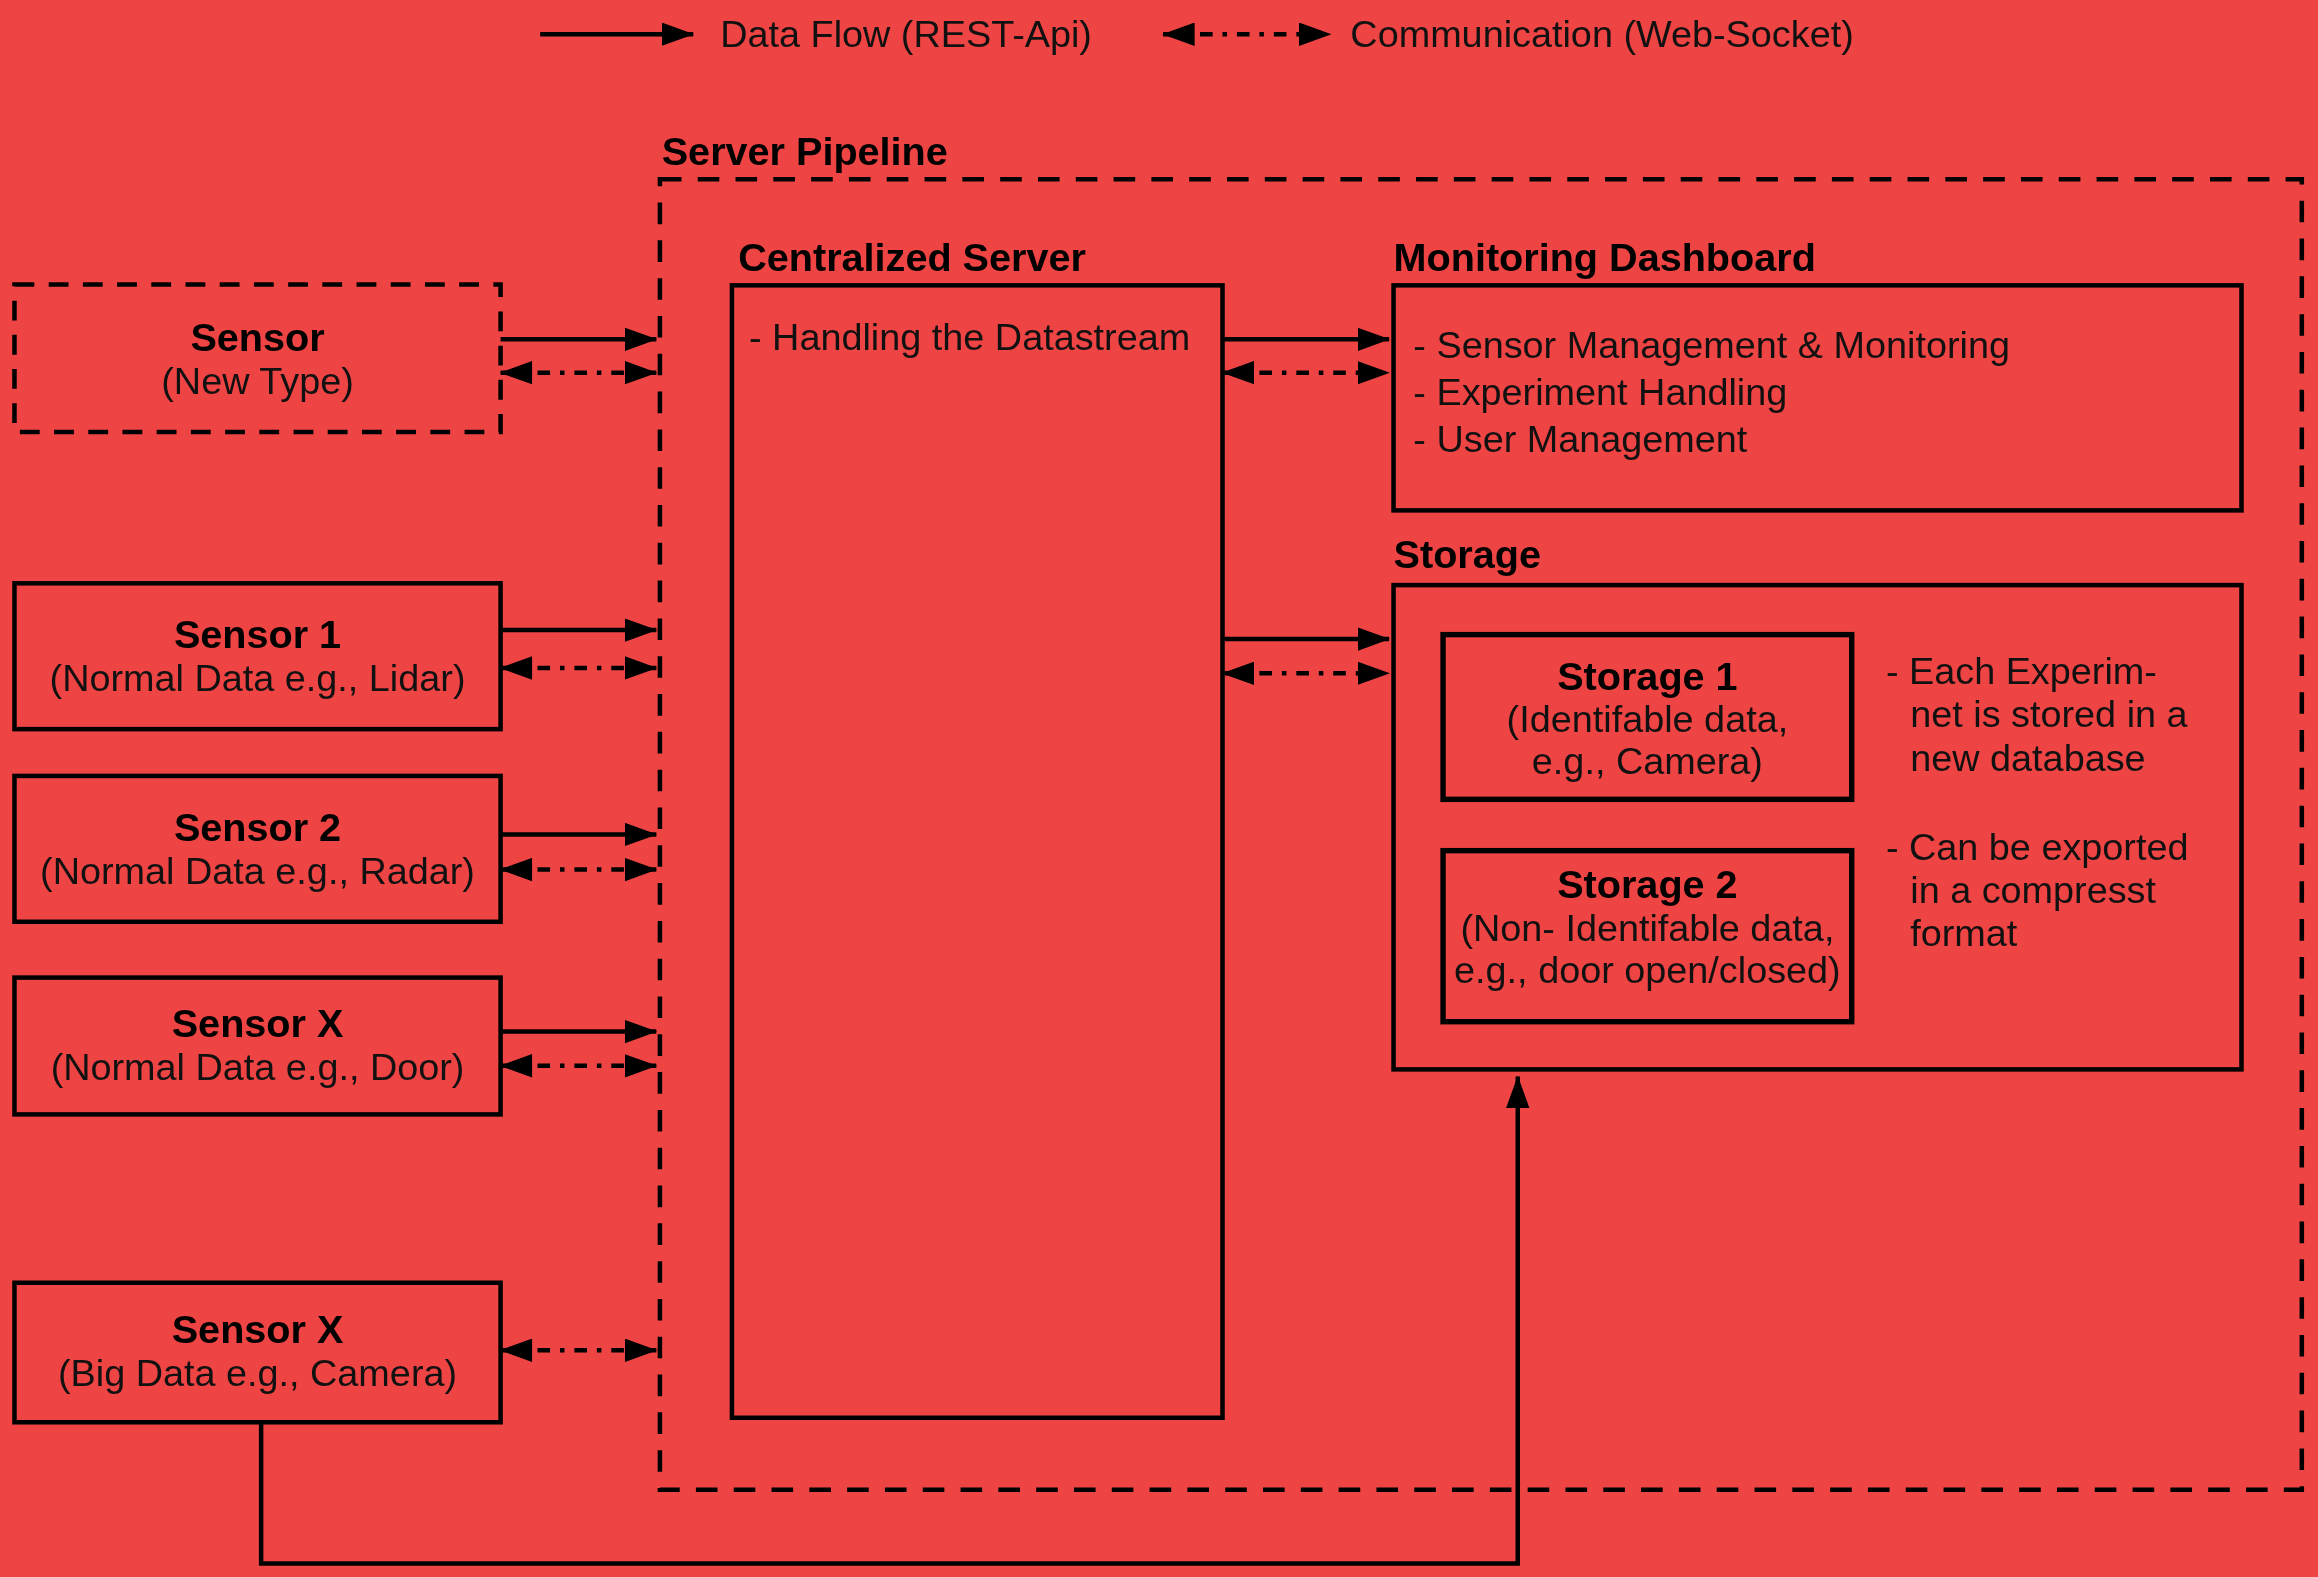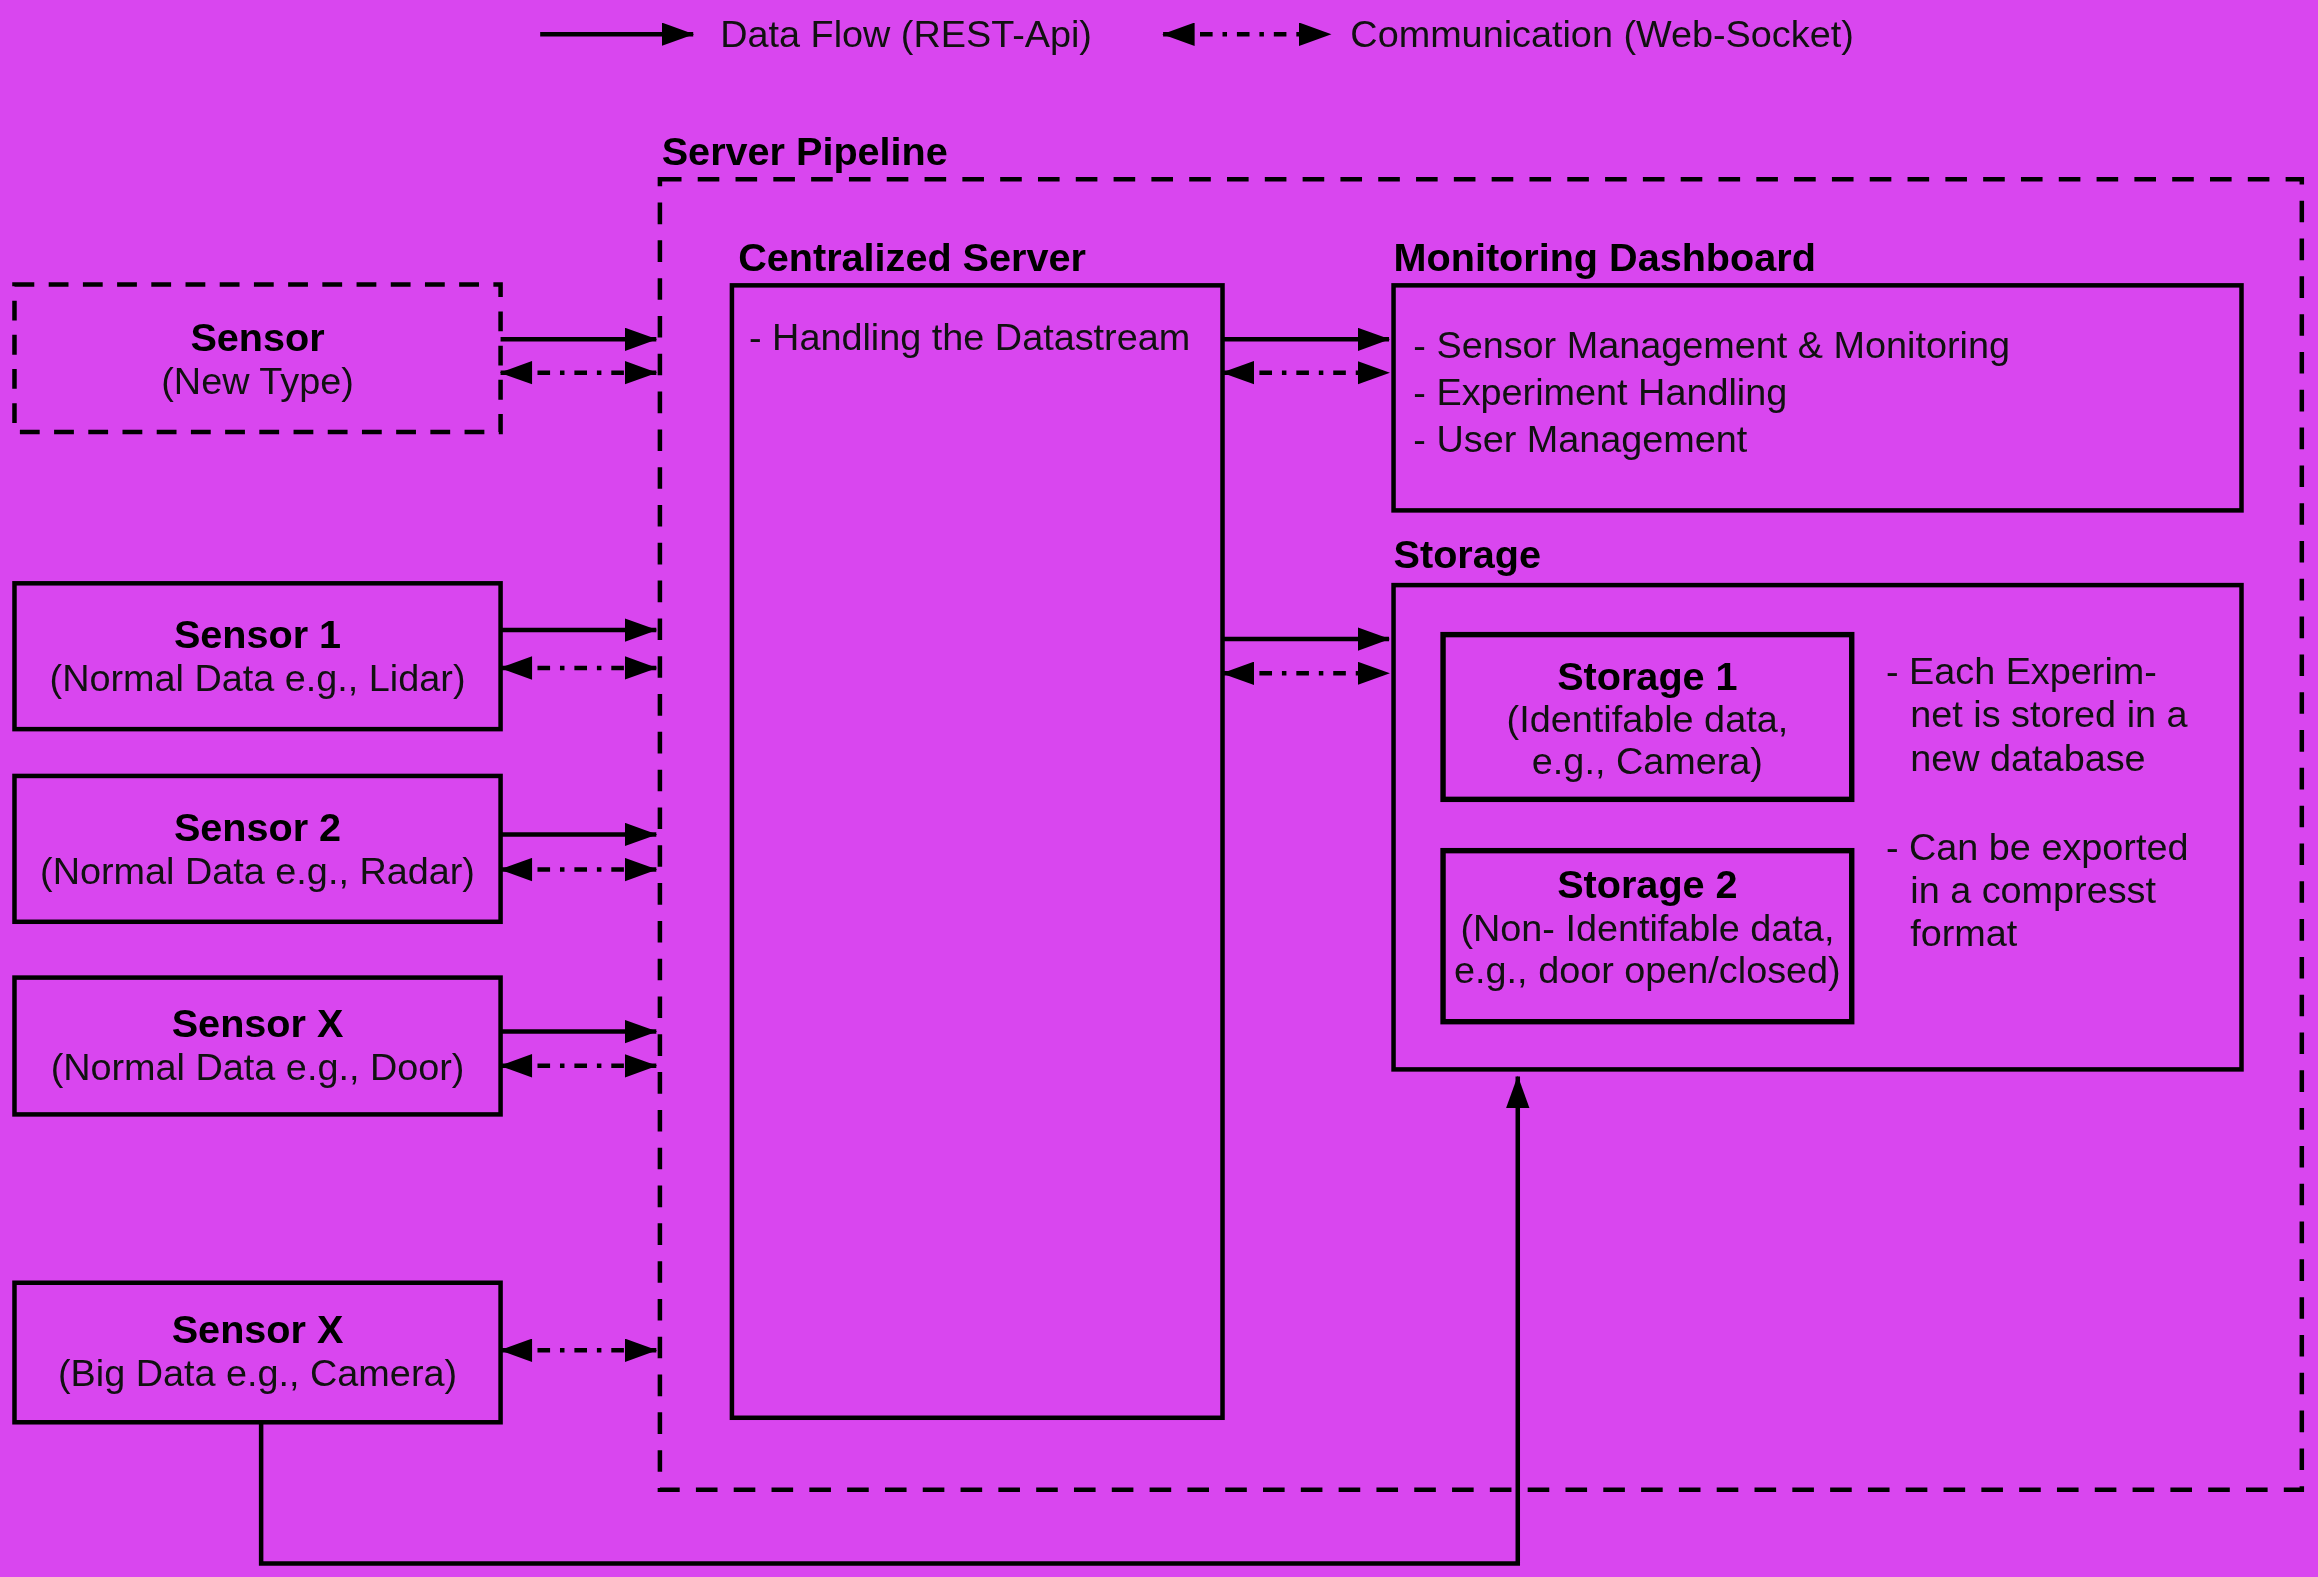--- a/index.html
+++ b/index.html
@@ -4,21 +4,21 @@
 <style>
   html, body {
     margin: 0;
     padding: 0;
     background: #ffffff;
   }
   .stage {
     position: relative;
     width: 2319px;
     height: 1578px;
-    background: #d946ef;
+    background: #ef4444;
     overflow: hidden;
   }
   svg text {
     font-family: "Liberation Sans", sans-serif;
     fill: #111111;
   }
   .t42 { font-size: 42px; }
   .t44b { font-size: 44px; font-weight: bold; fill: #000000; }
   .ctr { text-anchor: middle; }
   .box { fill: none; stroke: #000000; stroke-width: 5; }

